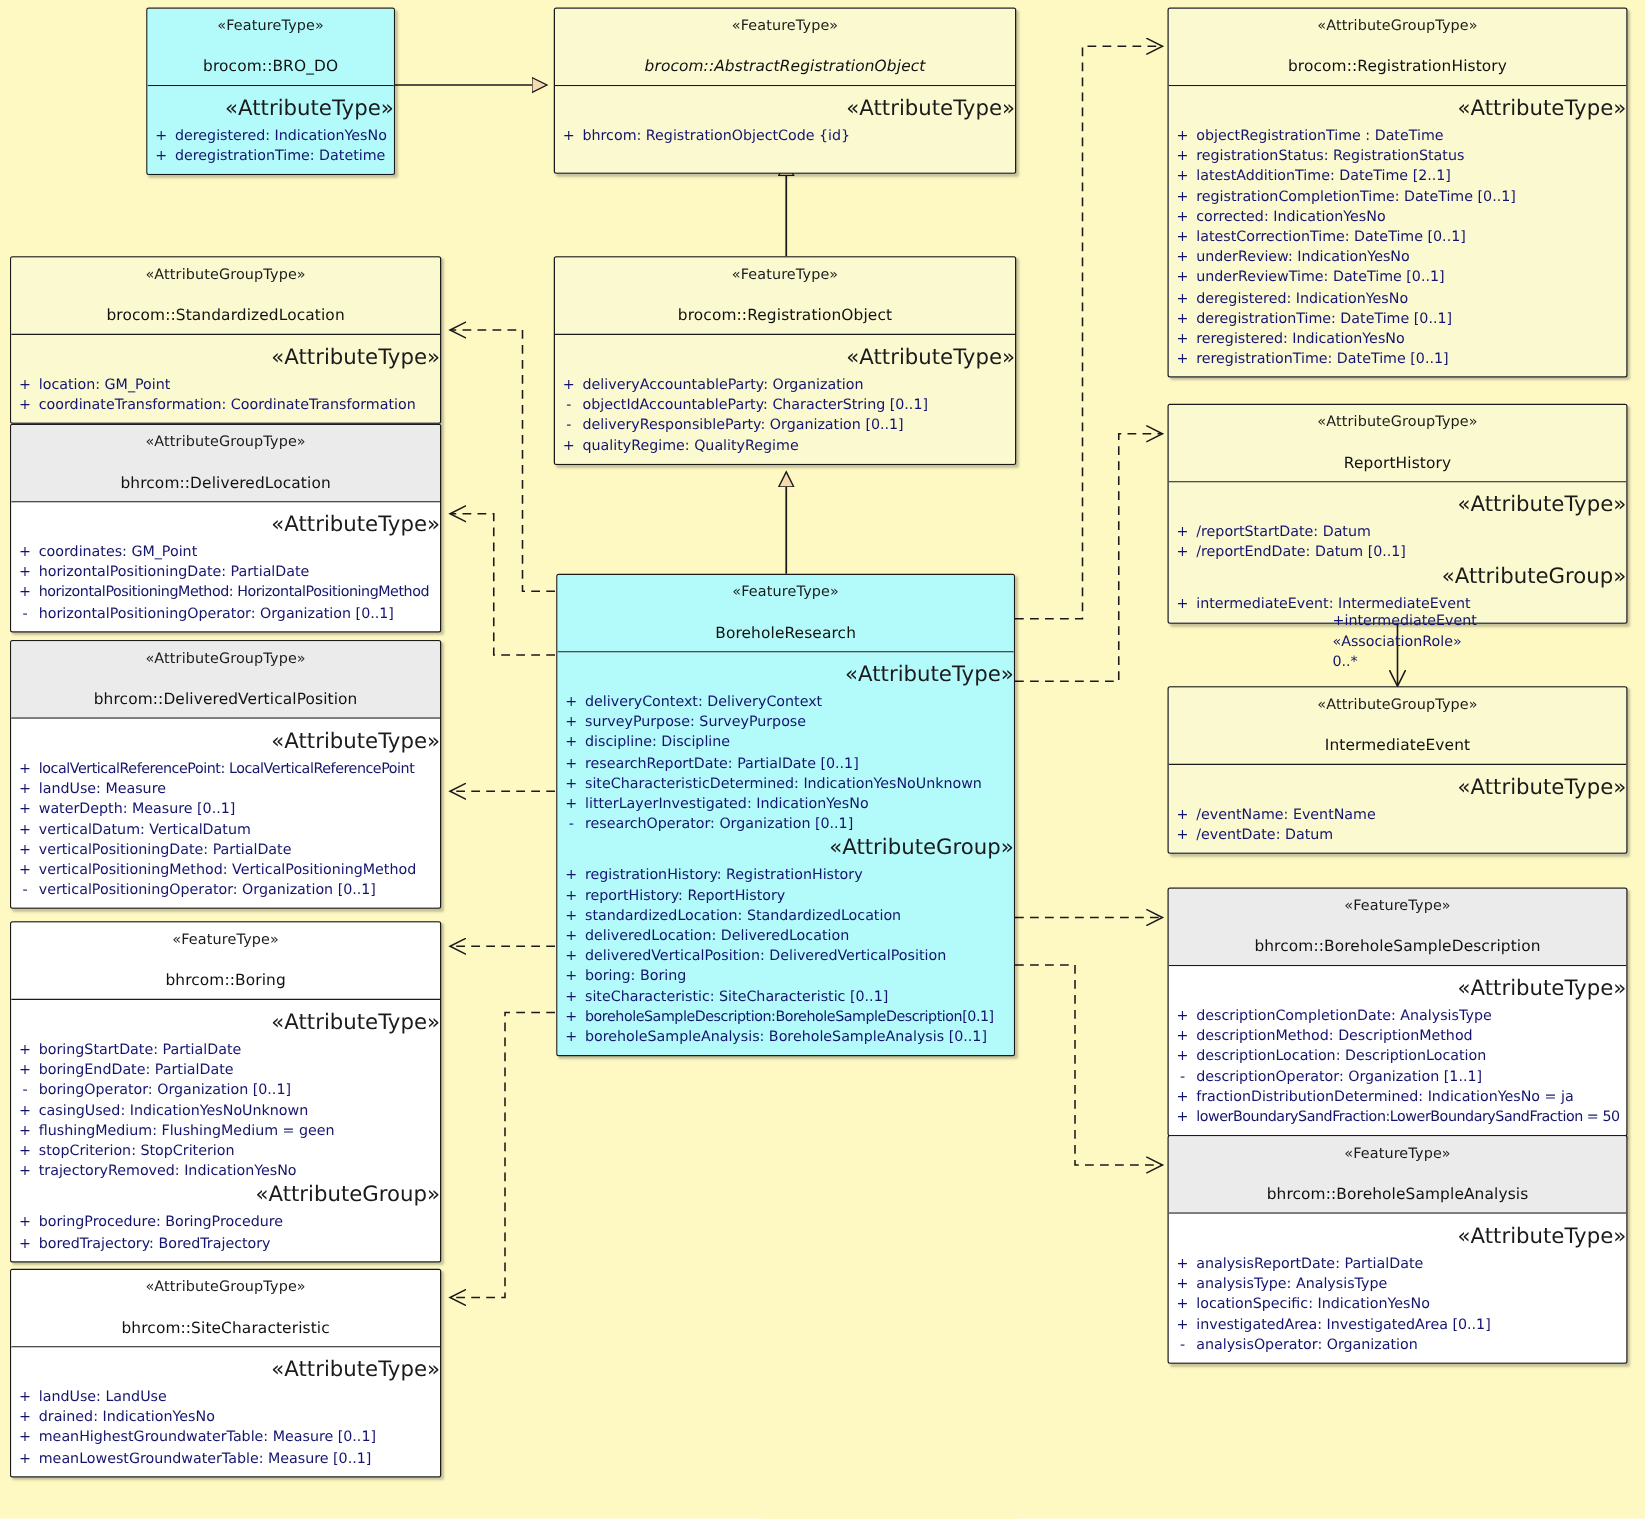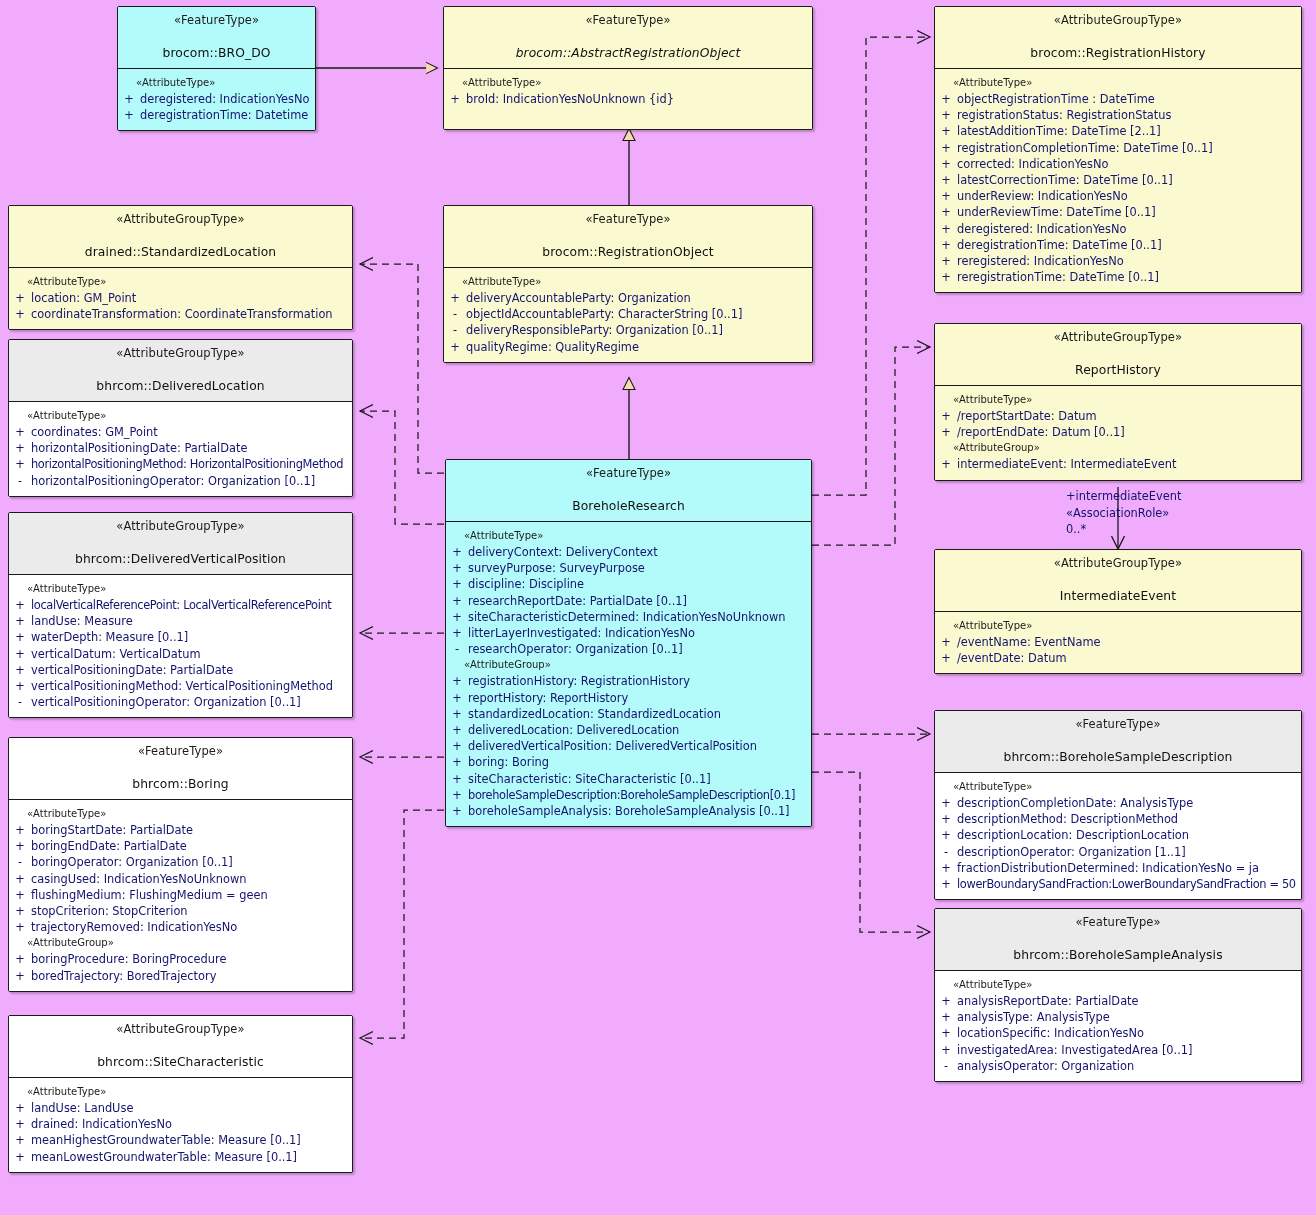--- a/index.html
+++ b/index.html
@@ -5,21 +5,21 @@
   html,body{margin:0;padding:0;background:#ffffff;}
   body{
     font-family:"DejaVu Sans","Liberation Sans",sans-serif;
     -webkit-font-smoothing:antialiased;
   }
   #canvas{
     position:relative;
     width:1316px;
     height:1215px;
     overflow:hidden;
-    background:#f0abfc;
+    background:#fef9c3;
   }
   svg.edges{
     position:absolute;
     left:0;top:0;
     width:1316px;height:1215px;
     pointer-events:none;
   }
 
   
   .uml{
@@ -50,23 +50,24 @@
     color:#111;
     margin-top:18px;
     letter-spacing:.1px;
   }
   .uml .cname.abstract{ font-style:italic;text-align:center; }
 
   .uml .body{
     padding:6px 0 7px 0;
   }
   .uml .grouplbl{
-    font-size:10px;
+    font-size:17px;
     color:#1b1b1b;
     padding:2px 0 3px 18px;
+    text-align:right;
   }
   .uml .attr{
     display:flex;
     font-size:11.4px;
     color:#14146e;
     line-height:1.42;
     padding:0 4px 0 0;
     white-space:nowrap;
   }
   .uml .attr .vis{
@@ -197,21 +198,21 @@
 
   <div class="uml fill-yellow" style="left:443px;top:6px;width:370px;">
     <div class="hdr">
       <span class="stereo">«FeatureType»</span>
       <span class="cname abstract">brocom::AbstractRegistrationObject</span>
     </div>
     <div class="body" style="padding-bottom:22px;">
       <div class="grouplbl">«AttributeType»</div>
       <div class="attr">
         <span class="vis">+</span>
-        <span class="txt">broId: IndicationYesNoUnknown {id}</span>
+        <span class="txt">bhrcom: RegistrationObjectCode {id}</span>
       </div>
     </div>
   </div>
 
   <div class="uml fill-yellow" style="left:934px;top:6px;width:368px;">
     <div class="hdr">
       <span class="stereo">«AttributeGroupType»</span>
       <span class="cname">brocom::RegistrationHistory</span>
     </div>
     <div class="body">
@@ -263,21 +264,21 @@
       <div class="attr">
           <span class="vis">+</span>
           <span class="txt">reregistrationTime: DateTime [0..1]</span>
         </div>
     </div>
   </div>
 
   <div class="uml fill-yellow" style="left:8px;top:205px;width:345px;">
     <div class="hdr">
       <span class="stereo">«AttributeGroupType»</span>
-      <span class="cname">drained::StandardizedLocation</span>
+      <span class="cname">brocom::StandardizedLocation</span>
     </div>
     <div class="body">
       <div class="grouplbl">«AttributeType»</div>
       <div class="attr">
           <span class="vis">+</span>
           <span class="txt">location: GM_Point</span>
         </div>
       <div class="attr">
           <span class="vis">+</span>
           <span class="txt">coordinateTransformation: CoordinateTransformation</span>

